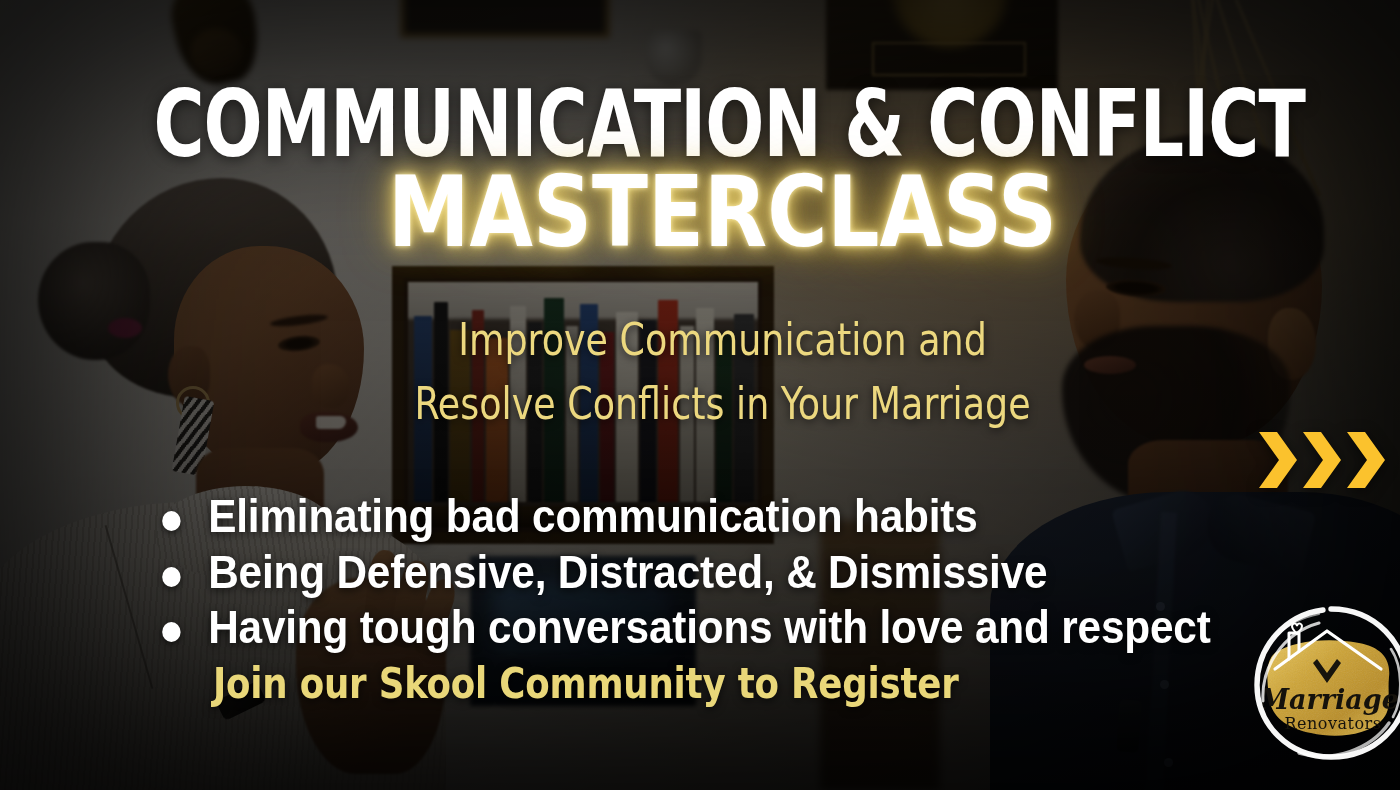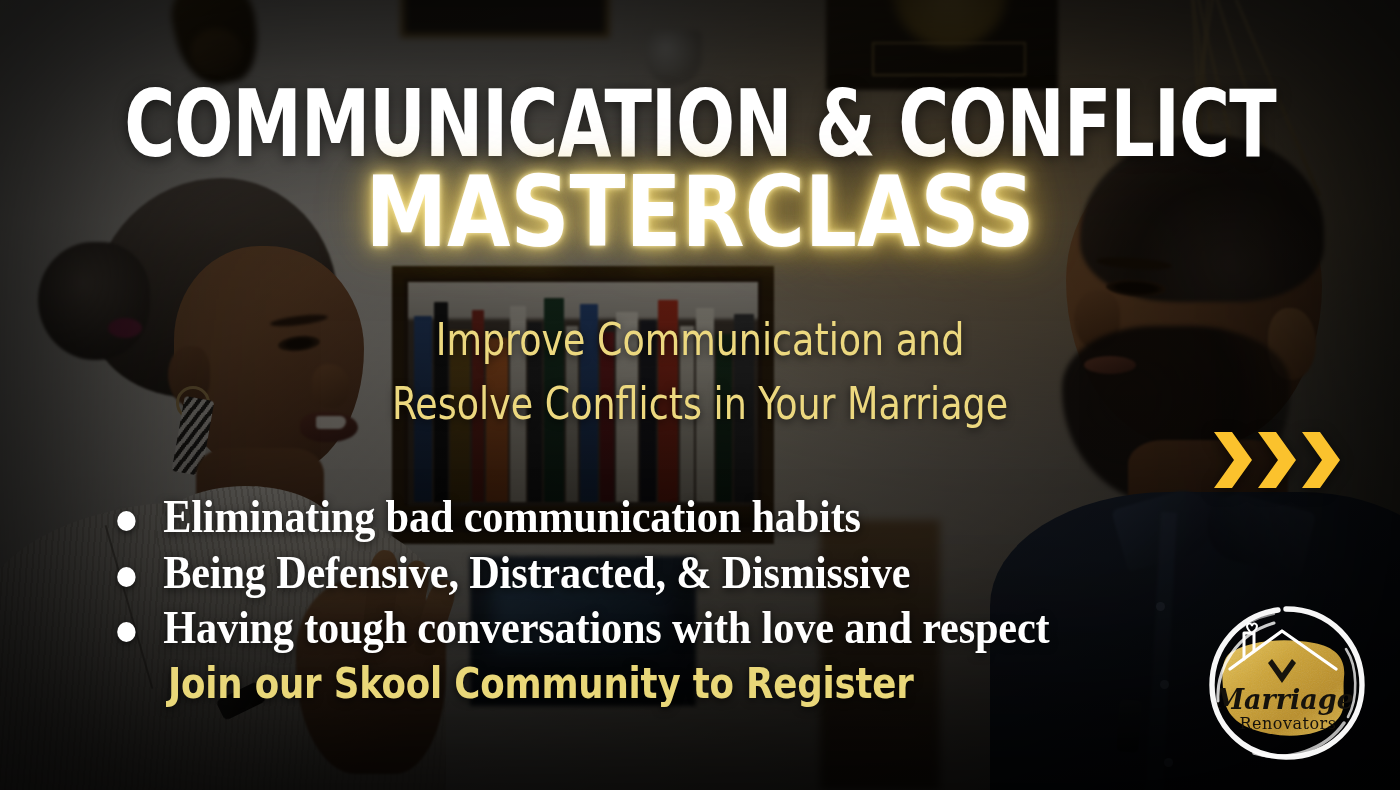--- a/index.html
+++ b/index.html
@@ -297,21 +297,21 @@
     background:
       radial-gradient(ellipse 62% 70% at 50% 46%, rgba(0,0,0,.40) 0%, rgba(0,0,0,.52) 55%, rgba(0,0,0,.66) 100%),
       linear-gradient(180deg, rgba(0,0,0,.18) 0%, rgba(0,0,0,.10) 28%, rgba(0,0,0,.34) 70%, rgba(0,0,0,.62) 100%);
   }
   .vignette{
     position:absolute;inset:0;
     box-shadow:inset 0 0 210px 70px rgba(0,0,0,.70);
   }
 
   
-  .content{position:absolute;inset:0;}
+  .content{position:absolute;inset:0;margin-left:45px;}
 
   .title-main{
     position:absolute;left:0;right:0;top:82px;
     text-align:center;
     font-family:"Liberation Sans Narrow","DejaVu Sans Condensed","Liberation Sans",sans-serif;
     font-weight:700;
     font-size:92px;
     line-height:.94;
     letter-spacing:-1px;
     color:#ffffff;
@@ -345,21 +345,21 @@
     font-size:45px;
     line-height:1.42;
     color:#ecd87f;
     transform:scaleX(.9);
     text-shadow:0 2px 9px rgba(0,0,0,.68);
   }
   .tagline div{white-space:nowrap;}
 
   .bullets{
     position:absolute;left:108px;top:489px;width:1060px;
-    font-family:Liberation Serif, serif;
+    font-family:Liberation Sans, sans-serif;
     list-style:none;margin:0;padding:0;
   }
   .bullets li{
     position:relative;
     padding-left:60px;
     font-weight:700;
     font-size:46px;
     line-height:1.21;
     color:#ffffff;
     letter-spacing:-.2px;

